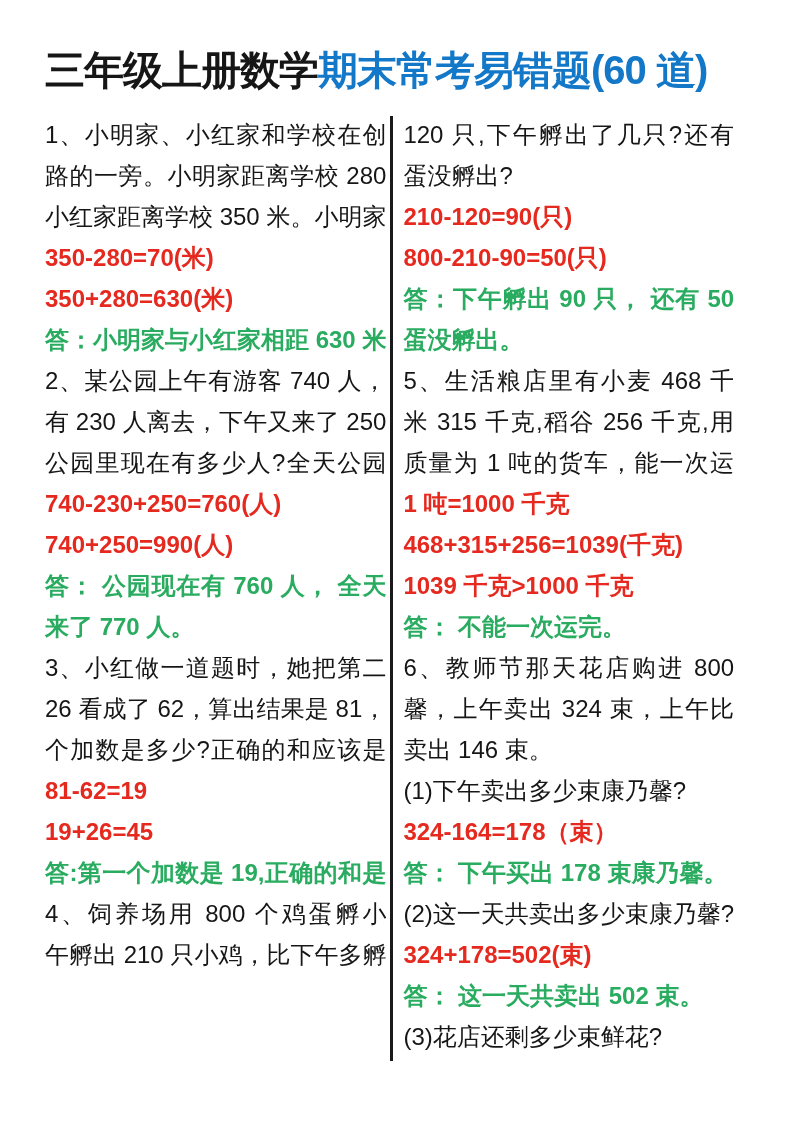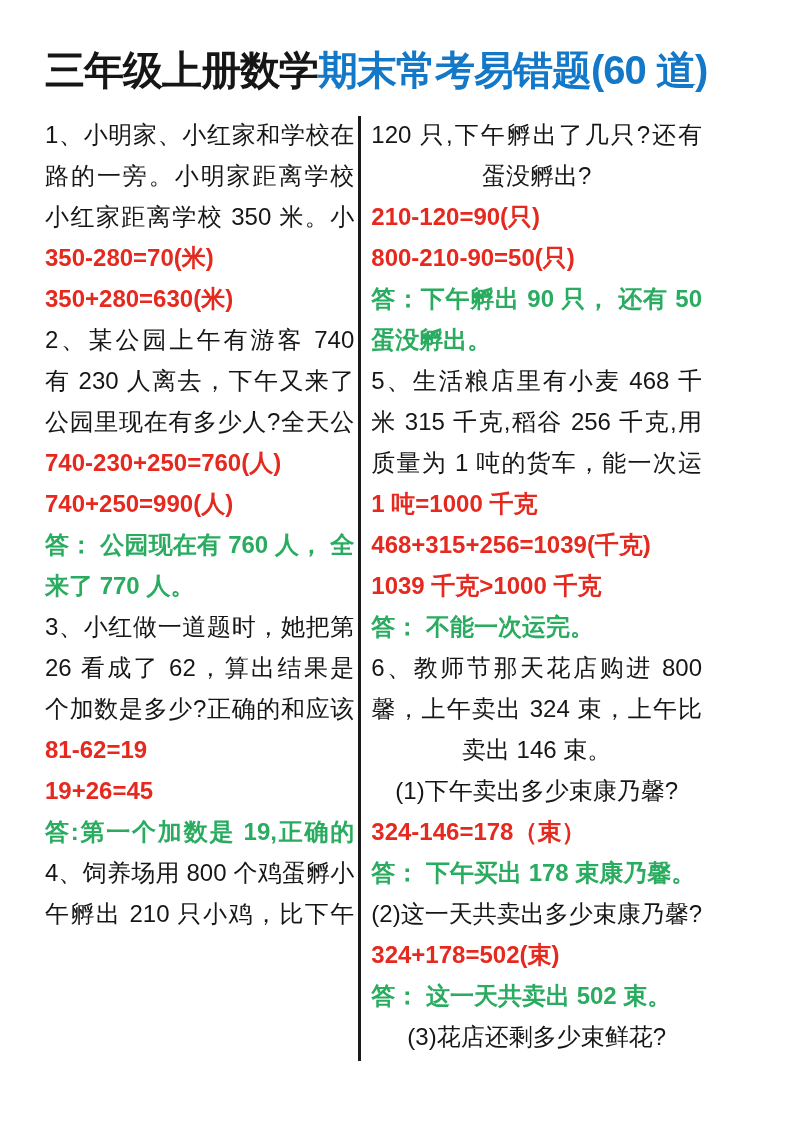--- a/index.html
+++ b/index.html
@@ -45,21 +45,21 @@
     flex: none;
   }
   .line {
     height: 41px;
     line-height: 41px;
     font-size: 24px;
     white-space: nowrap;
     overflow: hidden;
     letter-spacing: 0;
   }
-  .line.black { color: var(--text, #161616); text-align: center; }
+  .line.black { color: var(--text, #161616); }
   .line.red   { color: var(--red, #e5291f);  font-weight: bold; }
   .line.green { color: var(--green, #2aac60); font-weight: bold; }
   .line.just {
     white-space: normal;
     text-align: justify;
     text-align-last: justify;
   }
 </style>
 </head>
 <body>
@@ -67,20 +67,21 @@
 <div class="page">
   <h1 class="title"><span>三年级上册数学</span><span class="blue">期末常考易错题(60 道)</span></h1>
 
   <div class="columns">
     <div class="col left">
         <div class="line black just">1、小明家、小红家和学校在创业大</div>
         <div class="line black just">路的一旁。小明家距离学校 280 米，</div>
         <div class="line black just">小红家距离学校 350 米。小明家与小</div>
         <div class="line red">350-280=70(米)</div>
         <div class="line red">350+280=630(米)</div>
+        <div class="line green">答：小明家与小红家相距 630 米</div>
         <div class="line black just">2、某公园上午有游客 740 人，中午</div>
         <div class="line black just">有 230 人离去，下午又来了 250 人，</div>
         <div class="line black just">公园里现在有多少人?全天公园内一</div>
         <div class="line red">740-230+250=760(人)</div>
         <div class="line red">740+250=990(人)</div>
         <div class="line green just">答： 公园现在有 760 人， 全天一共</div>
         <div class="line green">来了 770 人。</div>
         <div class="line black just">3、小红做一道题时，她把第二个加数</div>
         <div class="line black just">26 看成了 62，算出结果是 81，第一</div>
         <div class="line black just">个加数是多少?正确的和应该是多少?</div>
@@ -102,21 +103,21 @@
         <div class="line black just">米 315 千克,稻谷 256 千克,用一辆载</div>
         <div class="line black just">质量为 1 吨的货车，能一次运完吗?</div>
         <div class="line red">1 吨=1000 千克</div>
         <div class="line red">468+315+256=1039(千克)</div>
         <div class="line red">1039 千克&gt;1000 千克</div>
         <div class="line green">答： 不能一次运完。</div>
         <div class="line black just">6、教师节那天花店购进 800 束康乃</div>
         <div class="line black just">馨，上午卖出 324 束，上午比下午多</div>
         <div class="line black">卖出 146 束。</div>
         <div class="line black">(1)下午卖出多少束康乃馨?</div>
-        <div class="line red">324-146=178（束）</div>
+        <div class="line red">324-164=178（束）</div>
         <div class="line green">答： 下午买出 178 束康乃馨。</div>
         <div class="line black">(2)这一天共卖出多少束康乃馨?</div>
         <div class="line red">324+178=502(束)</div>
         <div class="line green">答： 这一天共卖出 502 束。</div>
         <div class="line black">(3)花店还剩多少束鲜花?</div>
       </div>
   </div>
 </div>
 
 </body></html>

